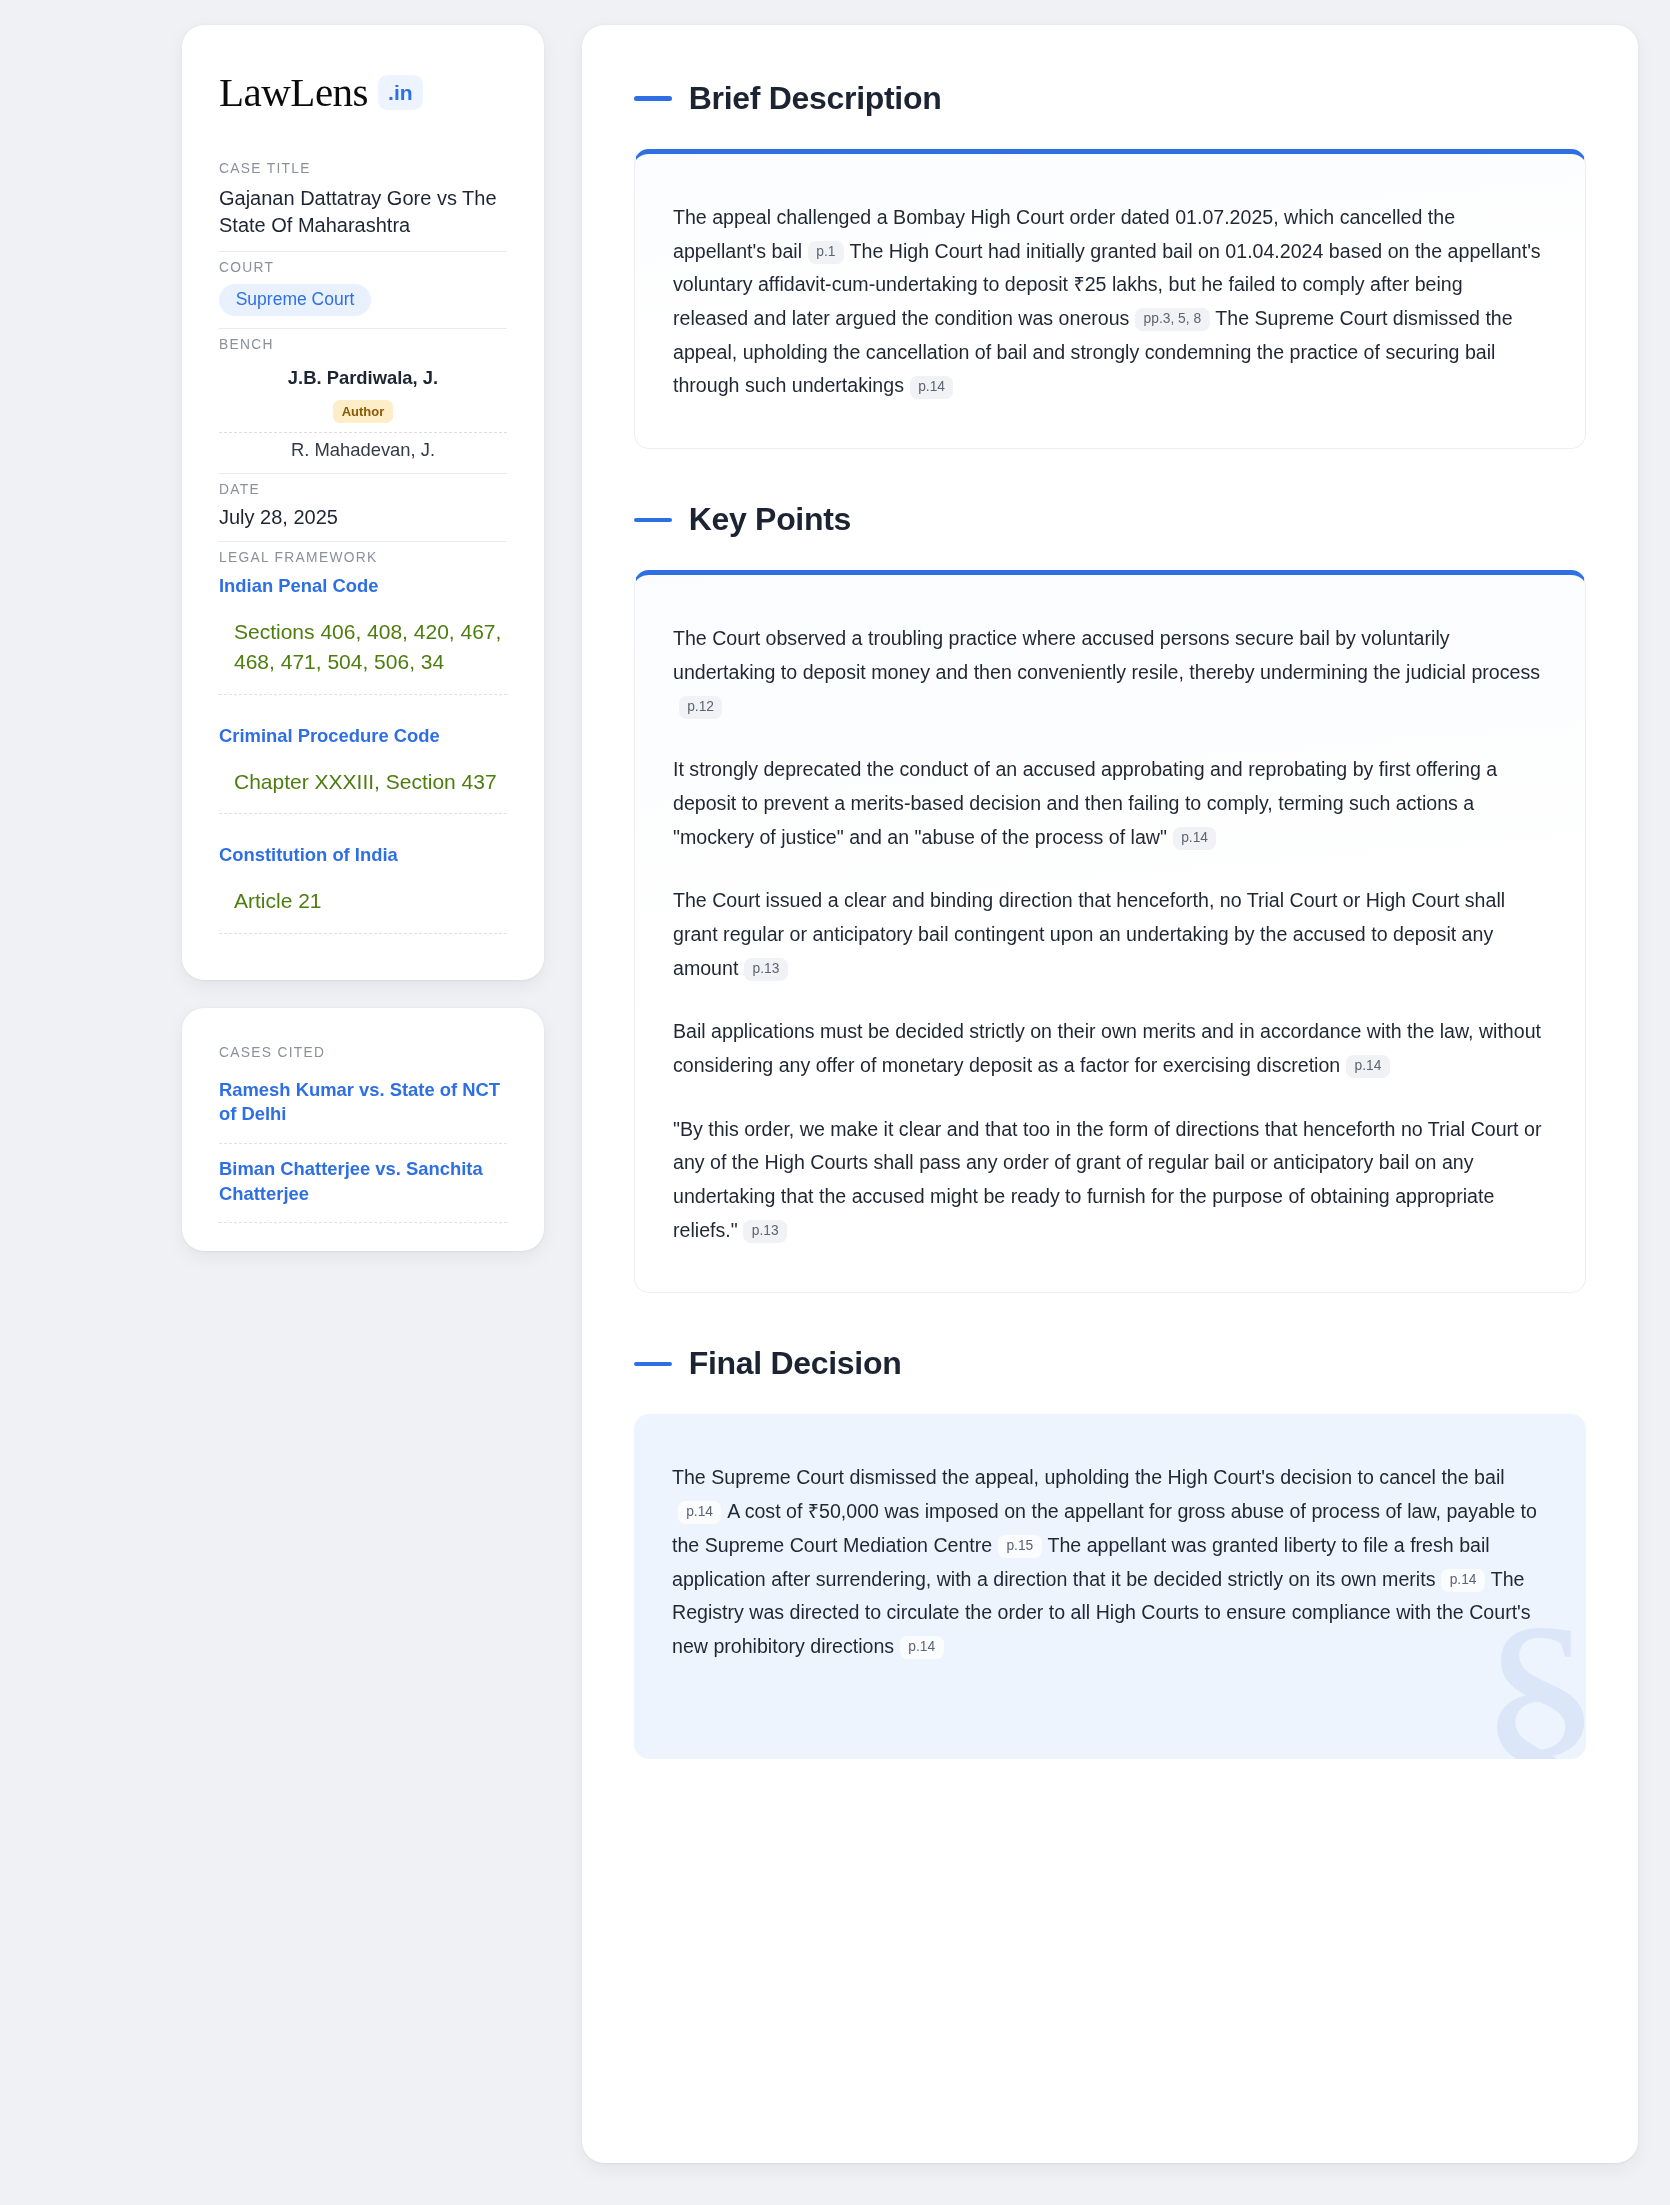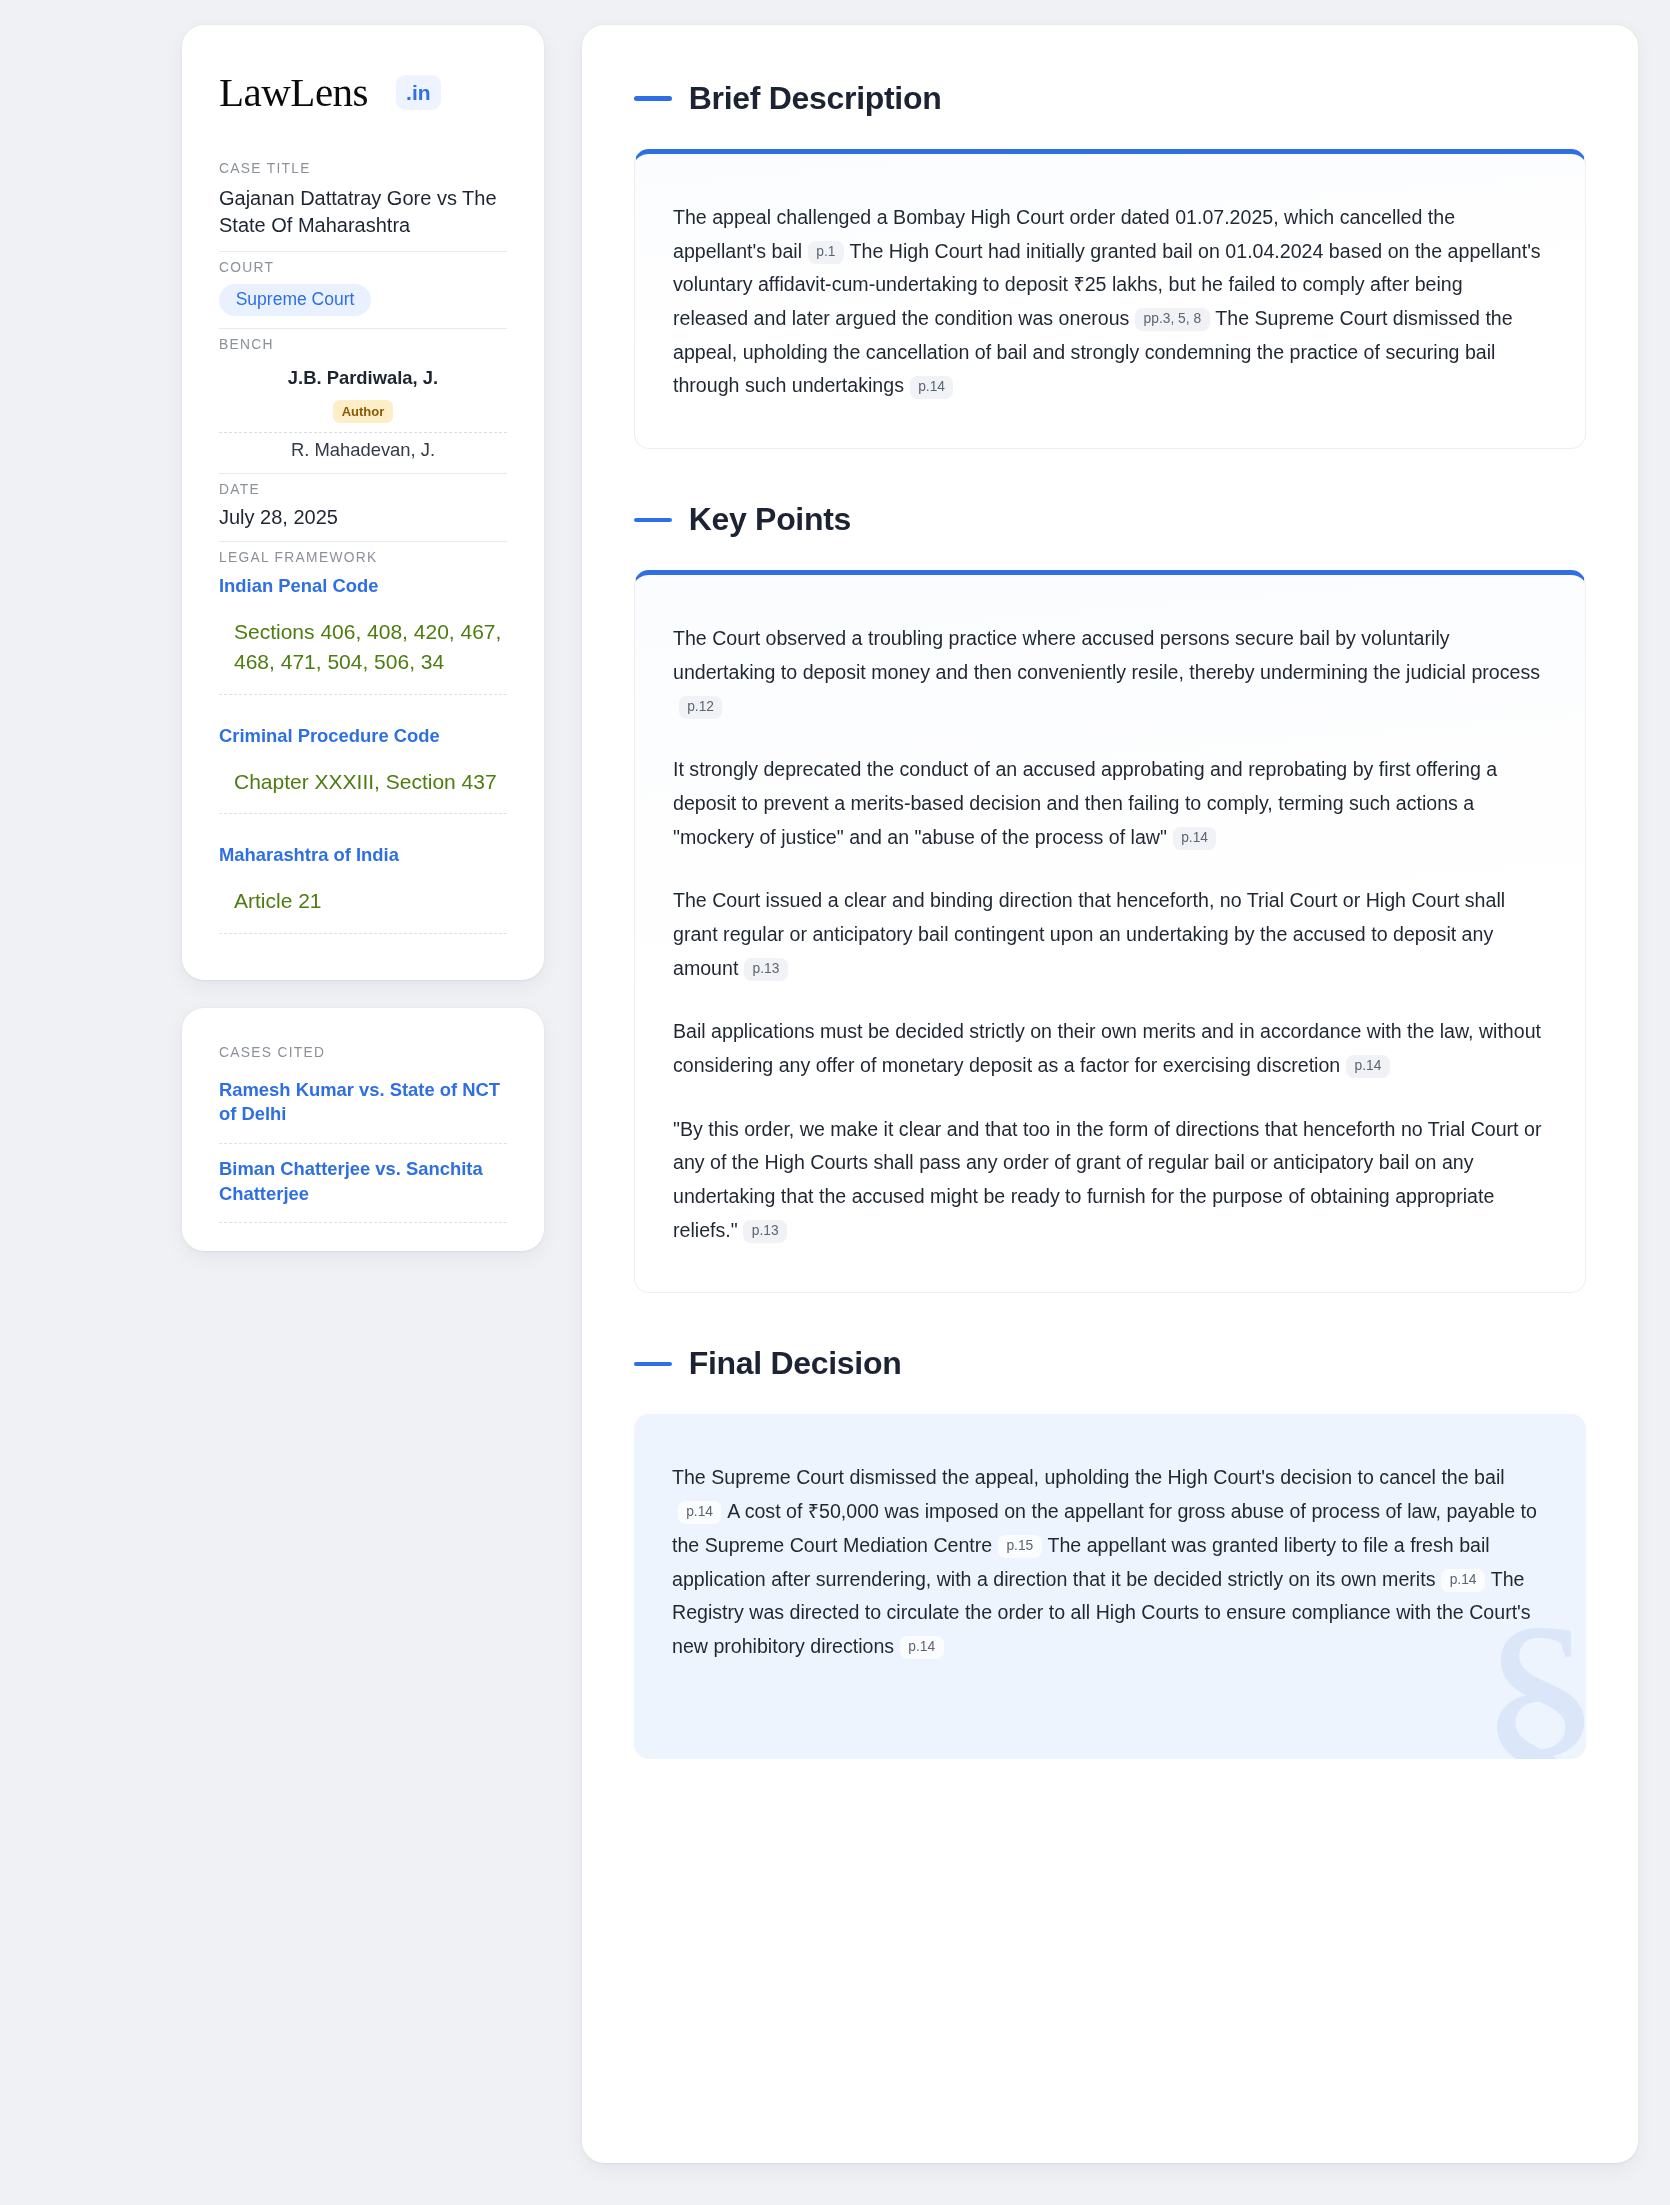--- a/index.html
+++ b/index.html
@@ -32,21 +32,21 @@
     background: #ffffff;
     border-radius: 22px;
     box-shadow: 0 0.8px 2.5px rgba(16,24,40,.06), 0 6.7px 20px rgba(16,24,40,.05);
   }
 
   .sidebar-main { padding: 47px 37px 35px 37px; }
 
   .brand {
     display: flex;
     align-items: center;
-    gap: 28px;
+    gap: 10px;
     margin-bottom: 48px;
   }
   .brand-name {
     font-family: "Liberation Serif", "DejaVu Serif", serif;
     font-size: 41px;
     line-height: 1;
     letter-spacing: -0.5px;
     color: #0b0b0d;
   }
   .brand-tld {
@@ -272,21 +272,21 @@
 
         <div class="statute-group">
           <div class="statute-name">Indian Penal Code</div>
           <div class="statute-detail">Sections 406, 408, 420, 467, 468, 471, 504, 506, 34</div>
         </div>
         <div class="statute-group">
           <div class="statute-name">Criminal Procedure Code</div>
           <div class="statute-detail">Chapter XXXIII, Section 437</div>
         </div>
         <div class="statute-group">
-          <div class="statute-name">Maharashtra of India</div>
+          <div class="statute-name">Constitution of India</div>
           <div class="statute-detail">Article 21</div>
         </div>
       </div>
 
     </div>
 
     <div class="card cases-card">
       <div class="meta-label">CASES CITED</div>
       <a class="case-link">Ramesh Kumar vs. State of NCT of Delhi</a>
       <a class="case-link">Biman Chatterjee vs. Sanchita Chatterjee</a>

